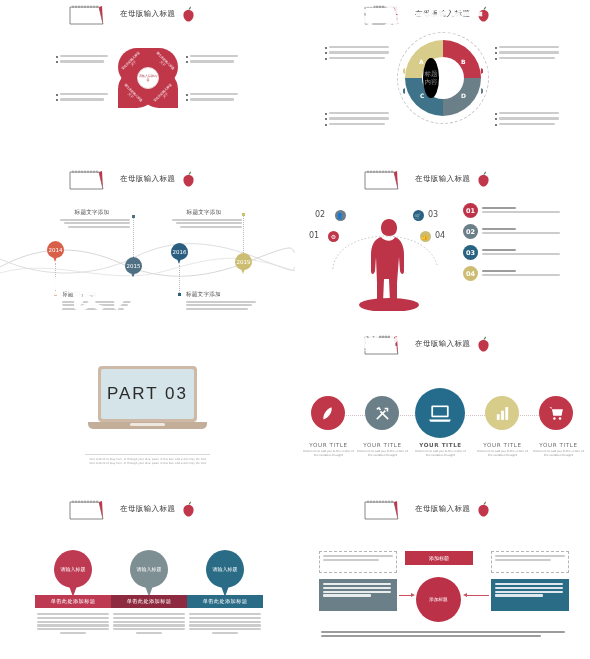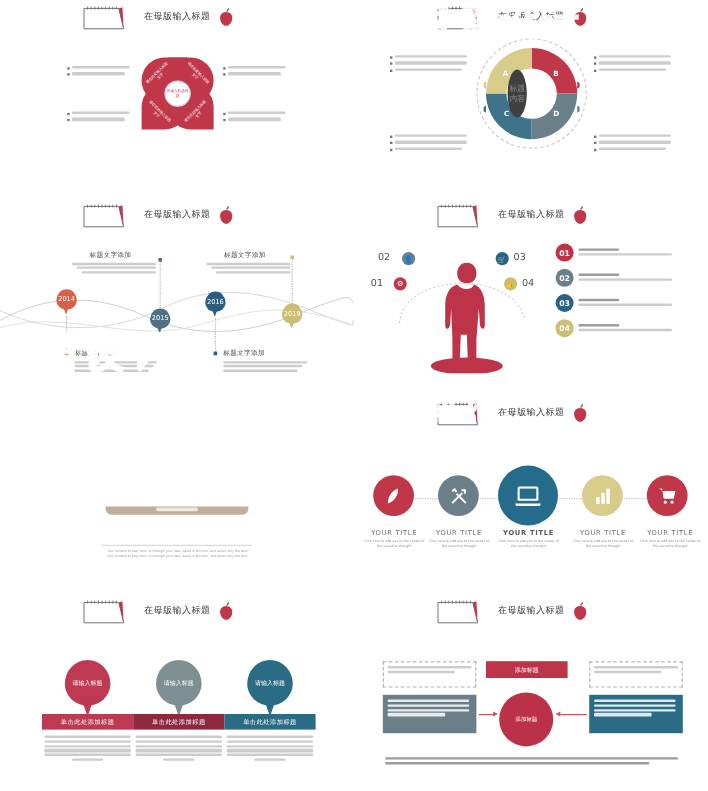--- a/index.html
+++ b/index.html
@@ -64,21 +64,21 @@
   }
 
   
   .donut-wrap { position:absolute; left:108px; top:38px; width:80px; height:80px; }
   .donut-ring-dash {
     position:absolute; left:-6px; top:-6px; width:92px; height:92px;
     border:1px dashed #c9c9c9; border-radius:50%;
   }
   .donut-center {
     position:absolute; left:20px; top:20px; width:16px; height:40px;
-    border-radius:50%; background:#404040;
+    border-radius:50%; background:#000000;
     display:flex; flex-direction:column; align-items:center; justify-content:center;
     color:#8a8a8a; font-size:6.5px; line-height:8.5px;
   }
   .donut-letter { position:absolute; color:#fff; font-size:6px; font-weight:bold; }
 
   
   .pin { position:absolute; width:17px; height:23px; }
   .pin-body {
     width:17px; height:17px; border-radius:50% 50% 50% 50%/55% 55% 45% 45%;
     display:flex; align-items:center; justify-content:center;
@@ -515,20 +515,23 @@
         <div class="numcirc" style="background:#cdbd72;">04</div>
         <div style="flex:1;">
           <div class="blurline dk" style="width:34px;"></div>
           <div class="blurline" style="width:78px;"></div>
         </div>
       </div>
     </div>
   </div>
 
   <div class="slide s4">
+    <div class="lap-outer">
+      <div class="lap-screen">PART  03</div>
+    </div>
     <div class="lap-base"></div>
     <div class="lap-notch"></div>
     <div class="rule"></div>
     <div class="part-sub">Your content to play here, or through your idea, paste in this box, and select only the text. Your content to play here, or through your idea, paste in this box, and select only the text.</div>
   </div>
 
   <div class="slide s5">
     <div class="hdr">
       <svg class="notepad" viewBox="0 0 38 21">
         <path d="M2 3 L31 3 L35 20 L2 20 Z" fill="#fff" stroke="#6b6b6b" stroke-width="0.8"></path>

